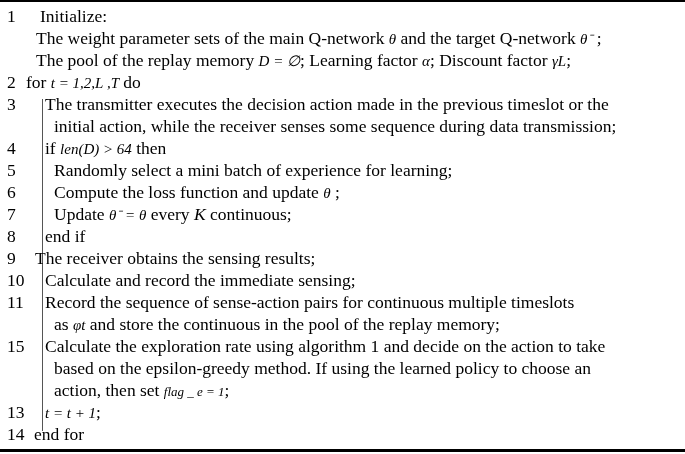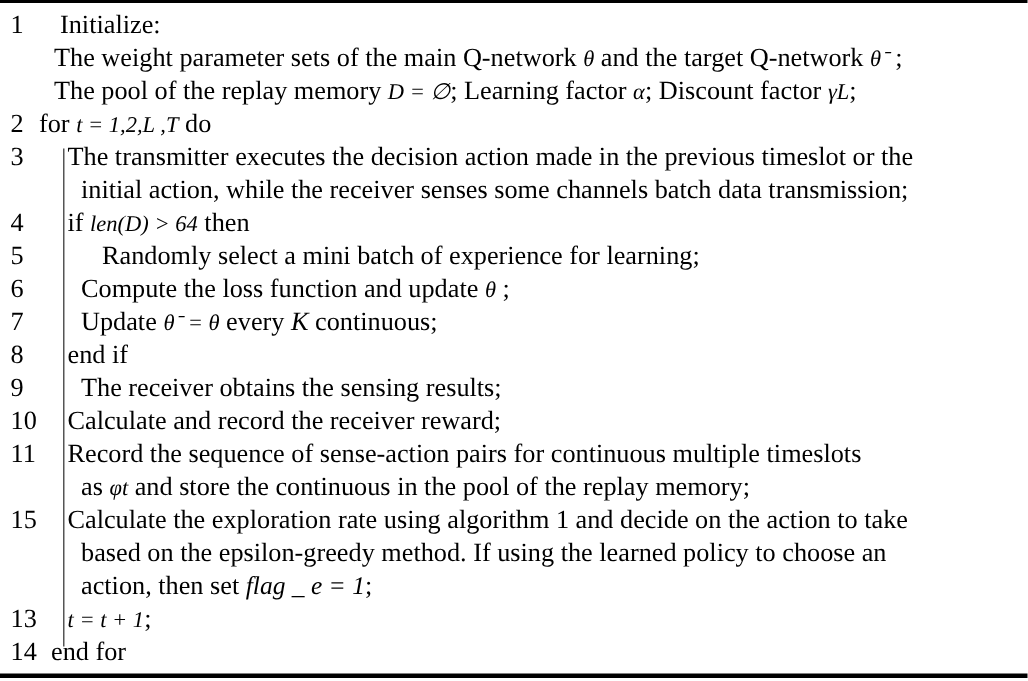--- a/index.html
+++ b/index.html
@@ -6,21 +6,21 @@
     body { width:685px; height:454px; position:relative; overflow:hidden;
       font-family:"Liberation Serif", serif; color:#000; font-size:17.5px; }
     .rule-top { position:absolute; left:0; top:0; width:685px; height:2px; background:#000; }
     .rule-bot { position:absolute; left:0; top:449px; width:685px; height:3px; background:#000; }
     .guide { position:absolute; left:42px; top:99px; width:1px; height:332px; background:#555; }
     .line { position:absolute; left:0; height:22px; line-height:22px; white-space:nowrap; }
     .num { position:absolute; left:7px; width:28px; }
     .txt { position:absolute; }
     b { font-weight:normal; }
     .m { font-style:italic; font-size:15px; }
-    .ms { font-style:italic; font-size:17px;margin-top:32px; }
+    .ms { font-style:italic; font-size:13px;margin-top:32px; }
   </style>
 </head>
 <body>
 
 <div class="rule-top"></div>
 <div class="guide"></div>
 
 <div class="line" style="top:5px">
   <span class="num">1</span>
   <span class="txt" style="left:40px">Initialize:</span>
@@ -41,56 +41,56 @@
 <div class="line" style="top:71px">
   <span class="num">2</span>
   <span class="txt" style="left:26px"><b>for</b> <span class="m">t = 1,2,L ,T</span> <b>do</b></span>
 </div>
 
 <div class="line" style="top:93px">
   <span class="num">3</span>
   <span class="txt" style="left:45px">The transmitter executes the decision action made in the previous timeslot or the</span>
 </div>
 <div class="line" style="top:115px">
-  <span class="txt" style="left:54px">initial action, while the receiver senses some channels batch data transmission;</span>
+  <span class="txt" style="left:54px">initial action, while the receiver senses some sequence during data transmission;</span>
 </div>
 
 <div class="line" style="top:137px">
   <span class="num">4</span>
   <span class="txt" style="left:45px"><b>if</b> <span class="m">len(D) &gt; 64</span> <b>then</b></span>
 </div>
 
 <div class="line" style="top:159px">
   <span class="num">5</span>
-  <span class="txt" style="left:68px">Randomly select a mini batch of experience for learning;</span>
+  <span class="txt" style="left:54px">Randomly select a mini batch of experience for learning;</span>
 </div>
 
 <div class="line" style="top:181px">
   <span class="num">6</span>
   <span class="txt" style="left:54px"><span>Compute the loss function and update </span><span class="m">θ</span><span> ;</span></span>
 </div>
 
 <div class="line" style="top:203px">
   <span class="num">7</span>
   <span class="txt" style="left:54px"><span>Update </span><span class="m">θ⁻ = θ</span><span> every </span><i>K</i><span> continuous;</span></span>
 </div>
 
 <div class="line" style="top:225px">
   <span class="num">8</span>
   <span class="txt" style="left:45px"><b>end if</b></span>
 </div>
 
 <div class="line" style="top:247px">
   <span class="num">9</span>
-  <span class="txt" style="left:54px">The receiver obtains the sensing results;</span>
+  <span class="txt" style="left:35px">The receiver obtains the sensing results;</span>
 </div>
 
 <div class="line" style="top:269px">
   <span class="num">10</span>
-  <span class="txt" style="left:45px">Calculate and record the receiver reward;</span>
+  <span class="txt" style="left:45px">Calculate and record the immediate sensing;</span>
 </div>
 
 <div class="line" style="top:291px">
   <span class="num">11</span>
   <span class="txt" style="left:45px">Record the sequence of sense-action pairs for continuous multiple timeslots</span>
 </div>
 <div class="line" style="top:313px">
   <span class="txt" style="left:54px"><span>as </span><span class="m">φt</span><span> and store the continuous in the pool of the replay memory;</span></span>
 </div>
 

